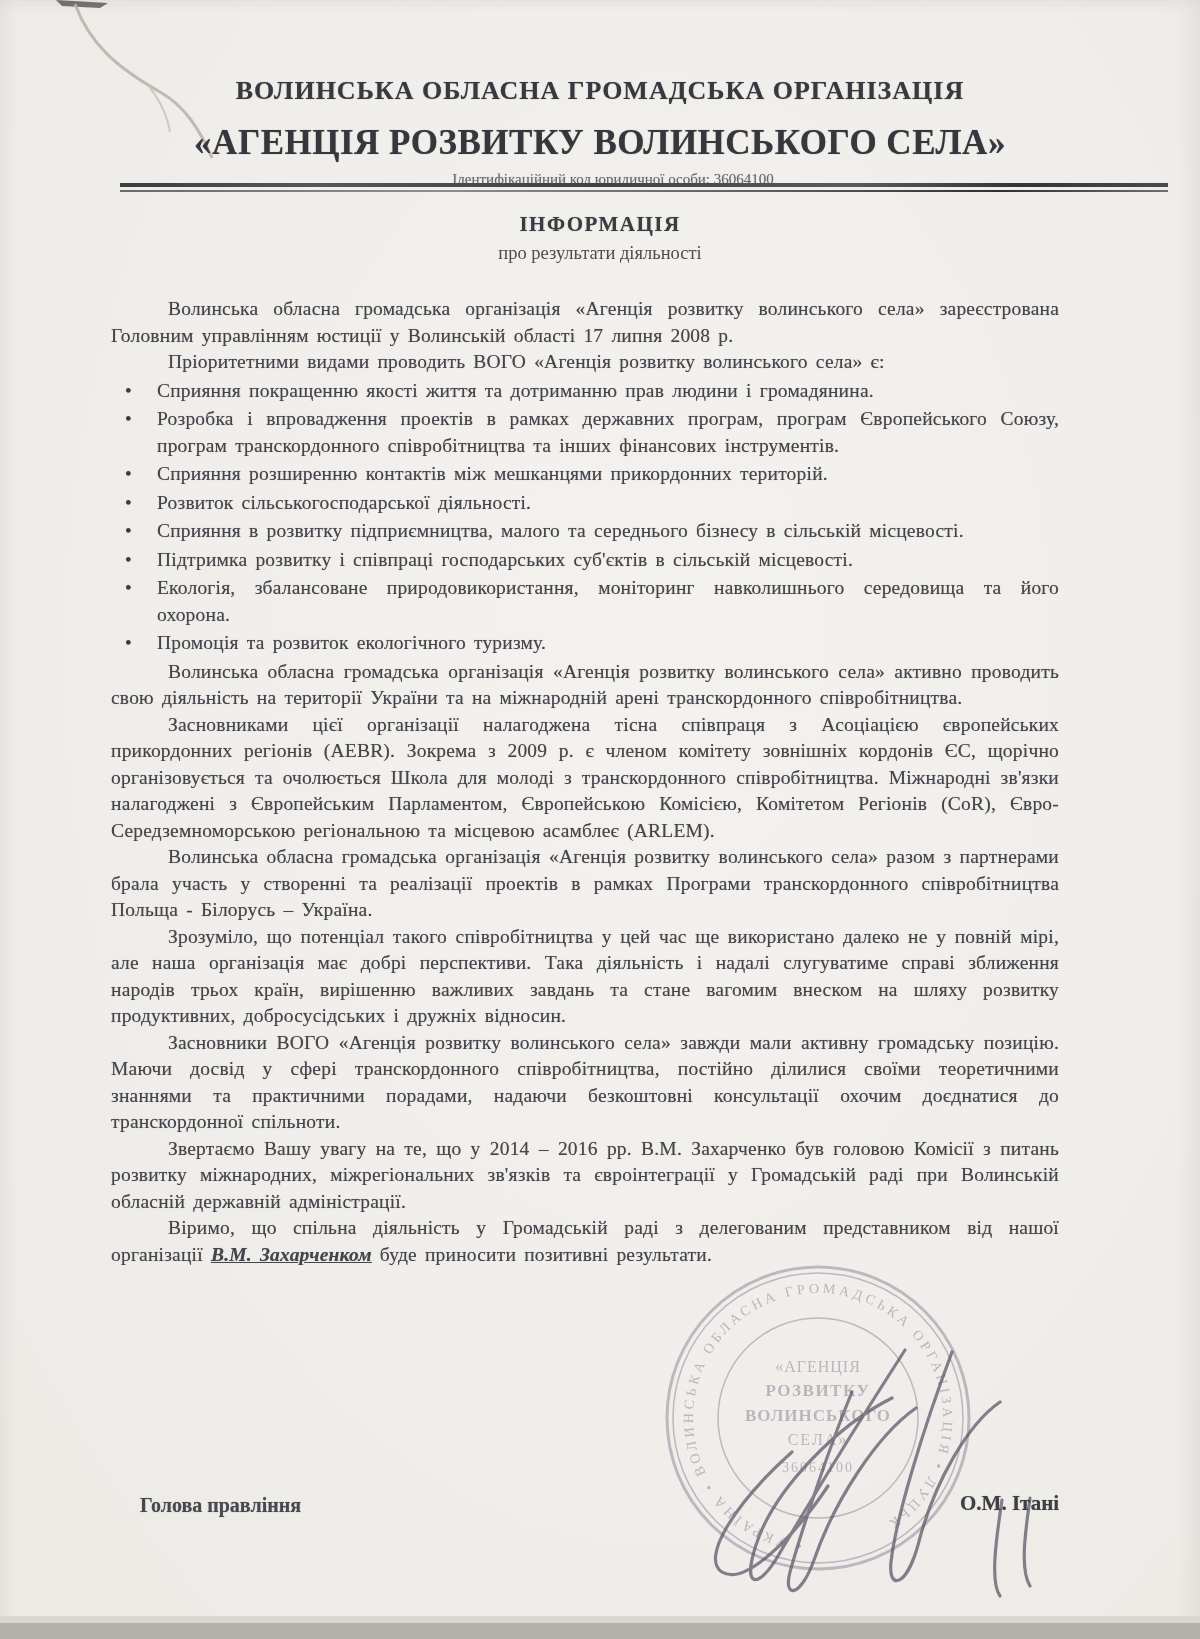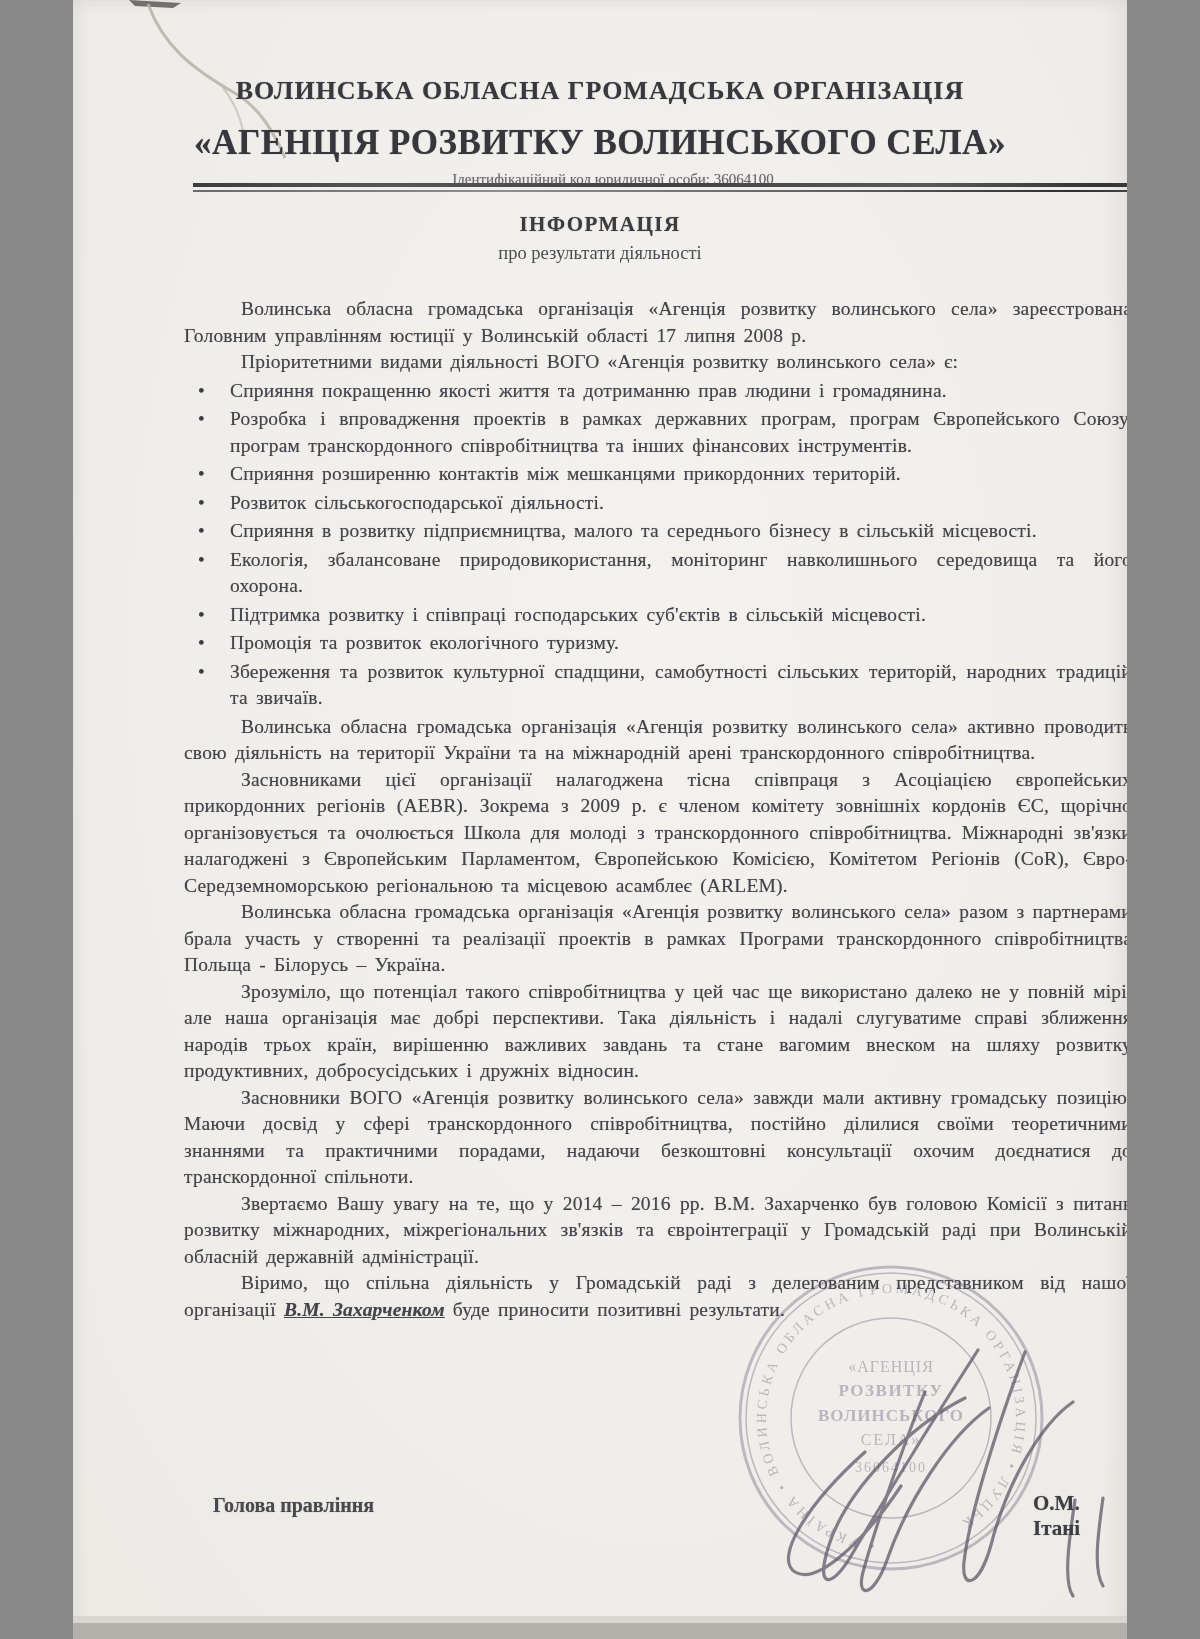--- a/index.html
+++ b/index.html
@@ -1,26 +1,25 @@
 <!DOCTYPE html>
 <html><head>
 <meta charset="utf-8">
 <style>
   html,body{margin:0;padding:0;background:#888;}
   .page{
     position:relative;
-    width:1028px;height:1639px;
+    width:1200px;height:1639px;
     margin:0 auto;
     background:
       radial-gradient(ellipse at 55% 40%, #f4f2ee 0%, #f0eeea 55%, #eceae5 100%);
     box-shadow: inset -10px 0 18px rgba(60,55,50,.06), inset 6px 0 14px rgba(60,55,50,.05);
     overflow:hidden;
     font-family:"Liberation Serif","DejaVu Serif",serif;
     color:#45434a;
-    padding-left:26px;
   }
   
   .bottom-band{position:absolute;left:0;right:0;bottom:0;height:16px;background:#b4b1ac;}
   .bottom-band-soft{position:absolute;left:0;right:0;bottom:16px;height:7px;background:#d8d6d1;}
   .artifact-svg{position:absolute;left:0;top:0;pointer-events:none;}
 
   
   .header{position:absolute;left:0;right:0;top:76px;text-align:center;}
   .org-line1{font-size:26px;font-weight:bold;letter-spacing:1px;color:#3a383f;
     text-shadow:0 0 1px rgba(60,58,66,.55);}
@@ -77,31 +76,30 @@
   <div class="rules">
     <div class="rule-thick"></div>
     <div class="rule-thin"></div>
   </div>
 
   <div class="doc-title">ІНФОРМАЦІЯ</div>
   <div class="doc-subtitle">про результати діяльності</div>
 
   <div class="body">
     <p>Волинська обласна громадська організація «Агенція розвитку волинського села» зареєстрована Головним управлінням юстиції у Волинській області 17 липня 2008 р.</p>
-    <p>Пріоритетними видами діяльності ВОГО «Агенція розвитку волинського села» є:</p>
+    <p>Пріоритетними видами проводить ВОГО «Агенція розвитку волинського села» є:</p>
     <ul>
       <li>Сприяння покращенню якості життя та дотриманню прав людини і громадянина.</li>
       <li>Розробка і впровадження проектів в рамках державних програм, програм Європейського Союзу, програм транскордонного співробітництва та інших фінансових інструментів.</li>
       <li>Сприяння розширенню контактів між мешканцями прикордонних територій.</li>
       <li>Розвиток сільськогосподарської діяльності.</li>
       <li>Сприяння в розвитку підприємництва, малого та середнього бізнесу в сільській місцевості.</li>
+      <li>Підтримка розвитку і співпраці господарських суб'єктів в сільській місцевості.</li>
       <li>Екологія, збалансоване природовикористання, моніторинг навколишнього середовища та його охорона.</li>
-      <li>Підтримка розвитку і співпраці господарських суб'єктів в сільській місцевості.</li>
       <li>Промоція та розвиток екологічного туризму.</li>
-      <li>Збереження та розвиток культурної спадщини, самобутності сільських територій, народних традицій та звичаїв.</li>
     </ul>
     <p>Волинська обласна громадська організація «Агенція розвитку волинського села» активно проводить свою діяльність на території України та на міжнародній арені транскордонного співробітництва.</p>
     <p>Засновниками цієї організації налагоджена тісна співпраця з Асоціацією європейських прикордонних регіонів (AEBR). Зокрема з 2009 р. є членом комітету зовнішніх кордонів ЄС, щорічно організовується та очолюється Школа для молоді з транскордонного співробітництва. Міжнародні зв'язки налагоджені з Європейським Парламентом, Європейською Комісією, Комітетом Регіонів (CoR), Євро-Середземноморською регіональною та місцевою асамблеє (ARLEM).</p>
     <p>Волинська обласна громадська організація «Агенція розвитку волинського села» разом з партнерами брала участь у створенні та реалізації проектів в рамках Програми транскордонного співробітництва Польща - Білорусь – Україна.</p>
     <p>Зрозуміло, що потенціал такого співробітництва у цей час ще використано далеко не у повній мірі, але наша організація має добрі перспективи. Така діяльність і надалі слугуватиме справі зближення народів трьох країн, вирішенню важливих завдань та стане вагомим внеском на шляху розвитку продуктивних, добросусідських і дружніх відносин.</p>
     <p>Засновники ВОГО «Агенція розвитку волинського села» завжди мали активну громадську позицію. Маючи досвід у сфері транскордонного співробітництва, постійно ділилися своїми теоретичними знаннями та практичними порадами, надаючи безкоштовні консультації охочим доєднатися до транскордонної спільноти.</p>
     <p>Звертаємо Вашу увагу на те, що у 2014 – 2016 рр. В.М. Захарченко був головою Комісії з питань розвитку міжнародних, міжрегіональних зв'язків та євроінтеграції у Громадській раді при Волинській обласній державній адміністрації.</p>
     <p>
       <span>Віримо, що спільна діяльність у Громадській раді з делегованим представником від нашої організації </span><span class="emph-name">В.М. Захарченком</span><span> буде приносити позитивні результати.</span>
     </p>

